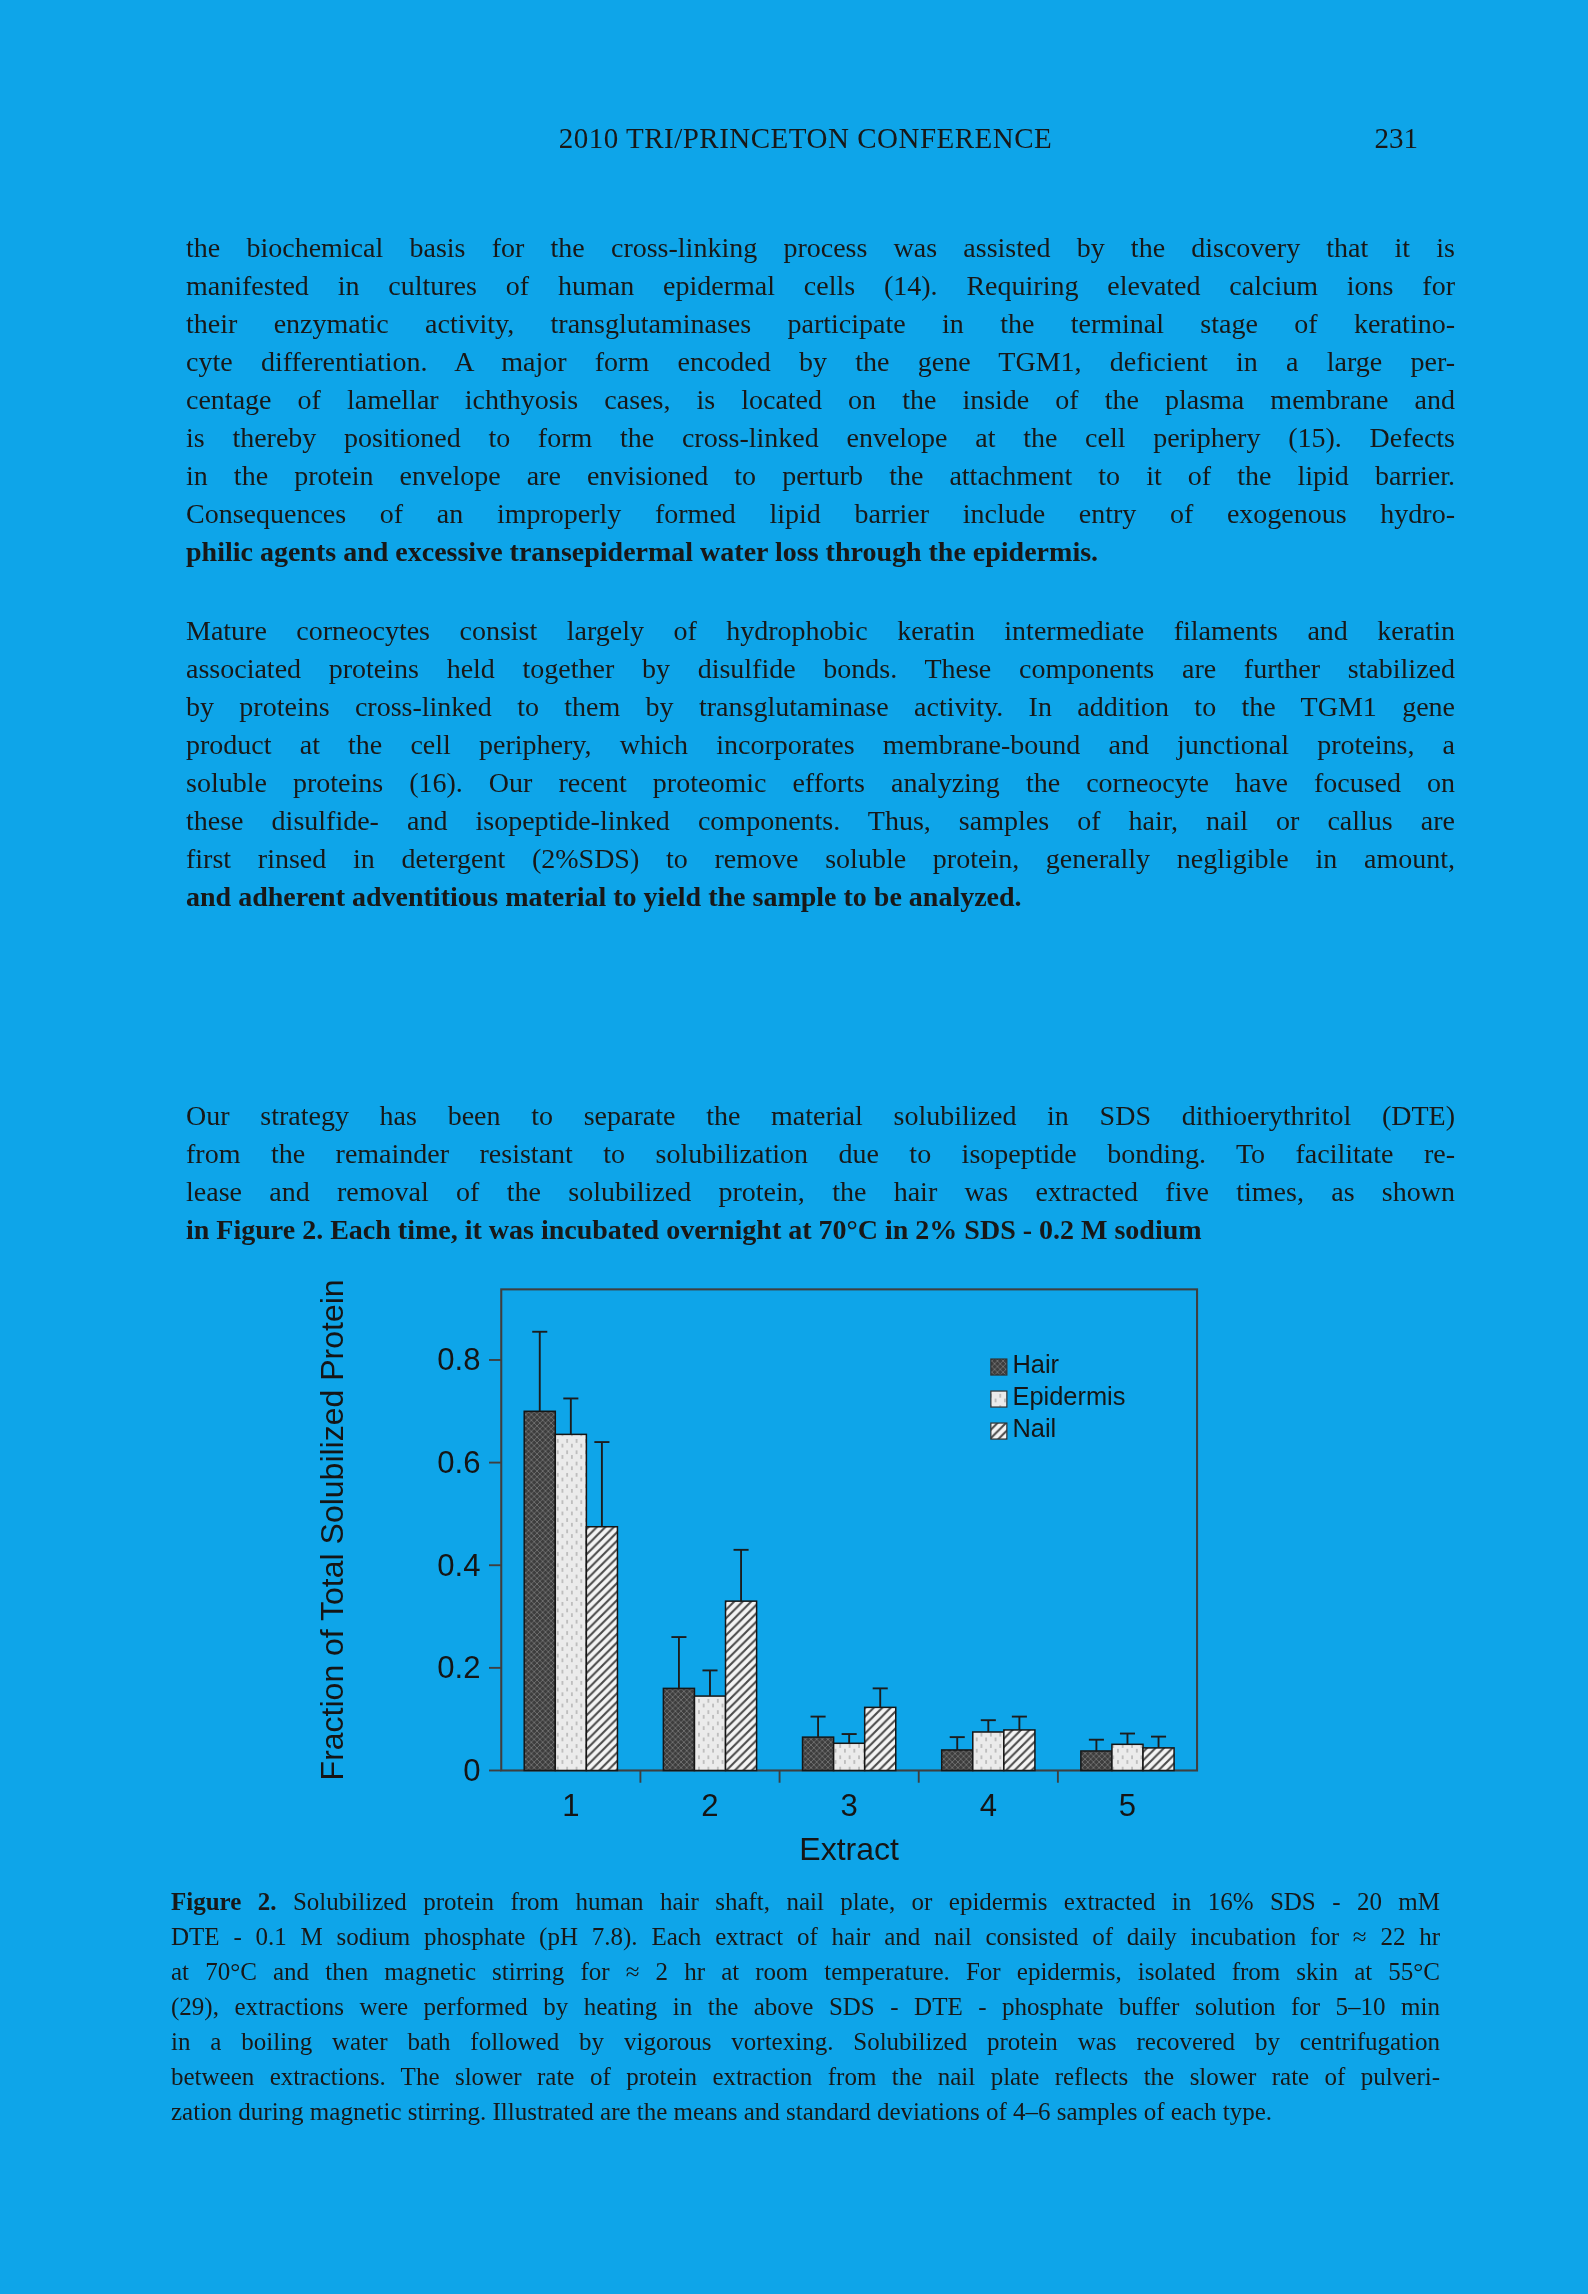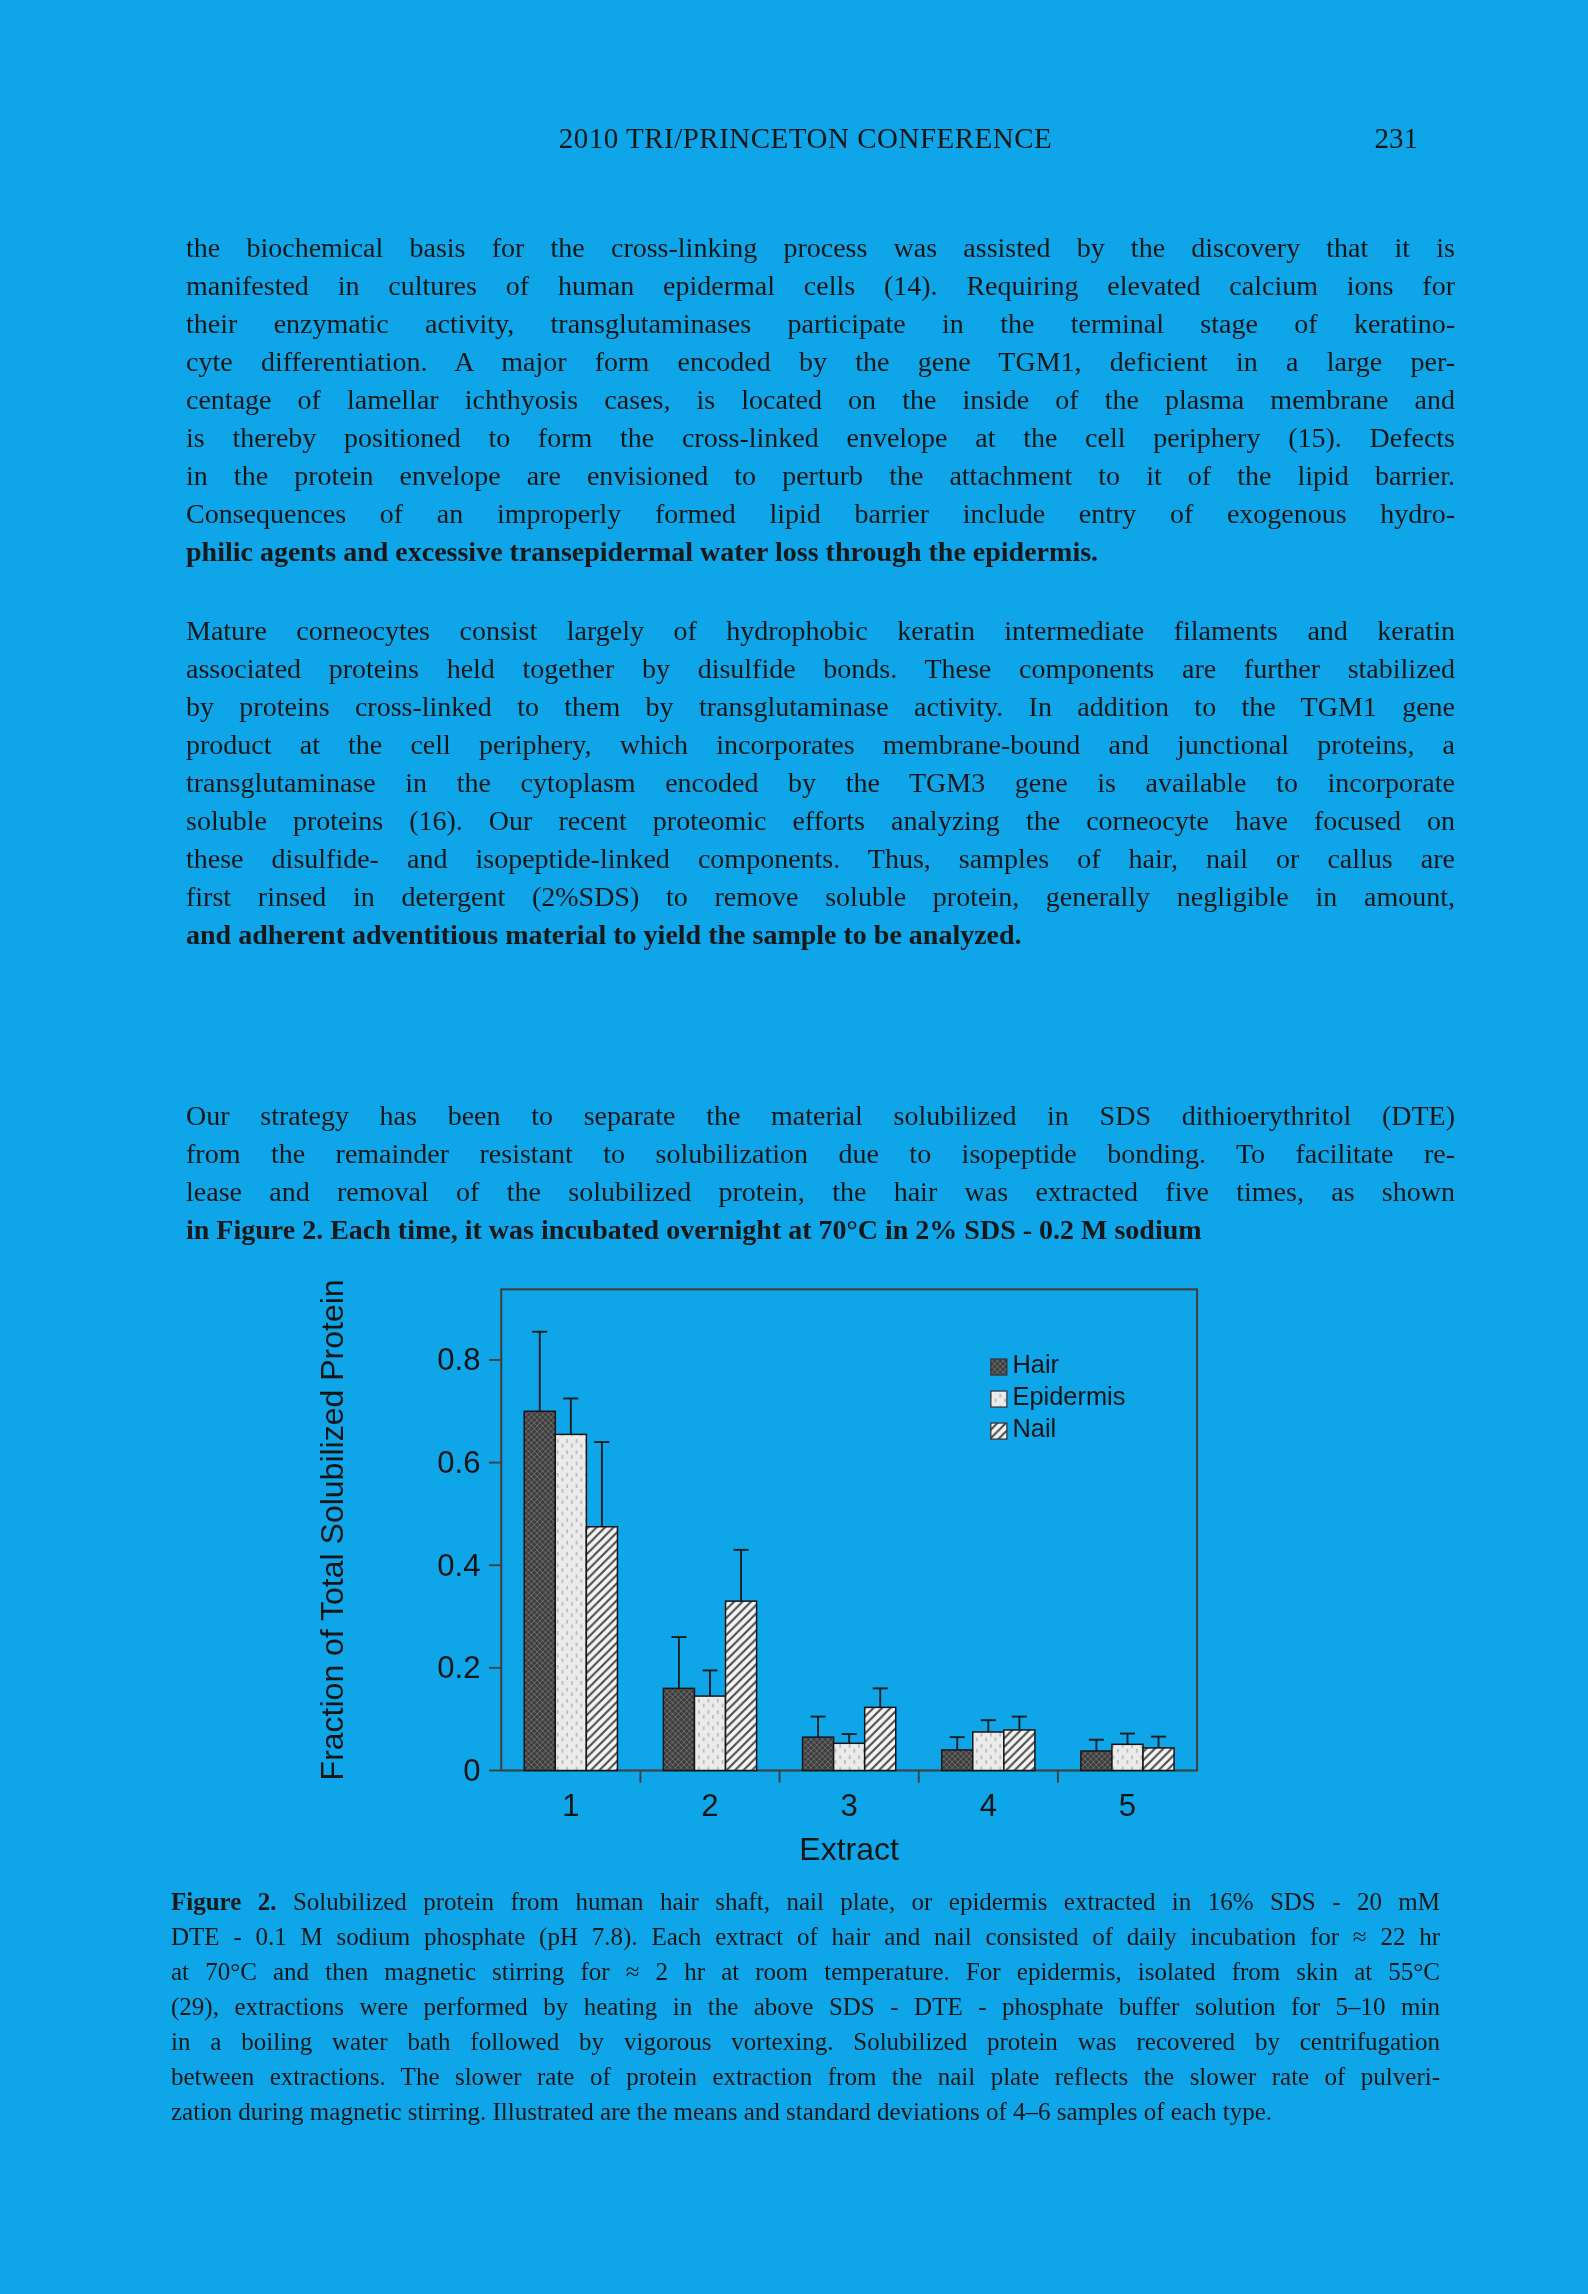--- a/index.html
+++ b/index.html
@@ -59,21 +59,20 @@
       <div class="jline">in the protein envelope are envisioned to perturb the attachment to it of the lipid barrier.</div>
       <div class="jline">Consequences of an improperly formed lipid barrier include entry of exogenous hydro-</div>
       <div class="jline">philic agents and excessive transepidermal water loss through the epidermis.</div>
     </div>
 
   <div class="para p2">
       <div class="jline">Mature corneocytes consist largely of hydrophobic keratin intermediate filaments and keratin</div>
       <div class="jline">associated proteins held together by disulfide bonds. These components are further stabilized</div>
       <div class="jline">by proteins cross-linked to them by transglutaminase activity. In addition to the TGM1 gene</div>
       <div class="jline">product at the cell periphery, which incorporates membrane-bound and junctional proteins, a</div>
-      <div class="jline">transglutaminase in the cytoplasm encoded by the TGM3 gene is available to incorporate</div>
       <div class="jline">soluble proteins (16). Our recent proteomic efforts analyzing the corneocyte have focused on</div>
       <div class="jline">these disulfide- and isopeptide-linked components. Thus, samples of hair, nail or callus are</div>
       <div class="jline">first rinsed in detergent (2%SDS) to remove soluble protein, generally negligible in amount,</div>
       <div class="jline">and adherent adventitious material to yield the sample to be analyzed.</div>
     </div>
 
 
   <div class="para p3">
       <div class="jline">Our strategy has been to separate the material solubilized in SDS dithioerythritol (DTE)</div>
       <div class="jline">from the remainder resistant to solubilization due to isopeptide bonding. To facilitate re-</div>

